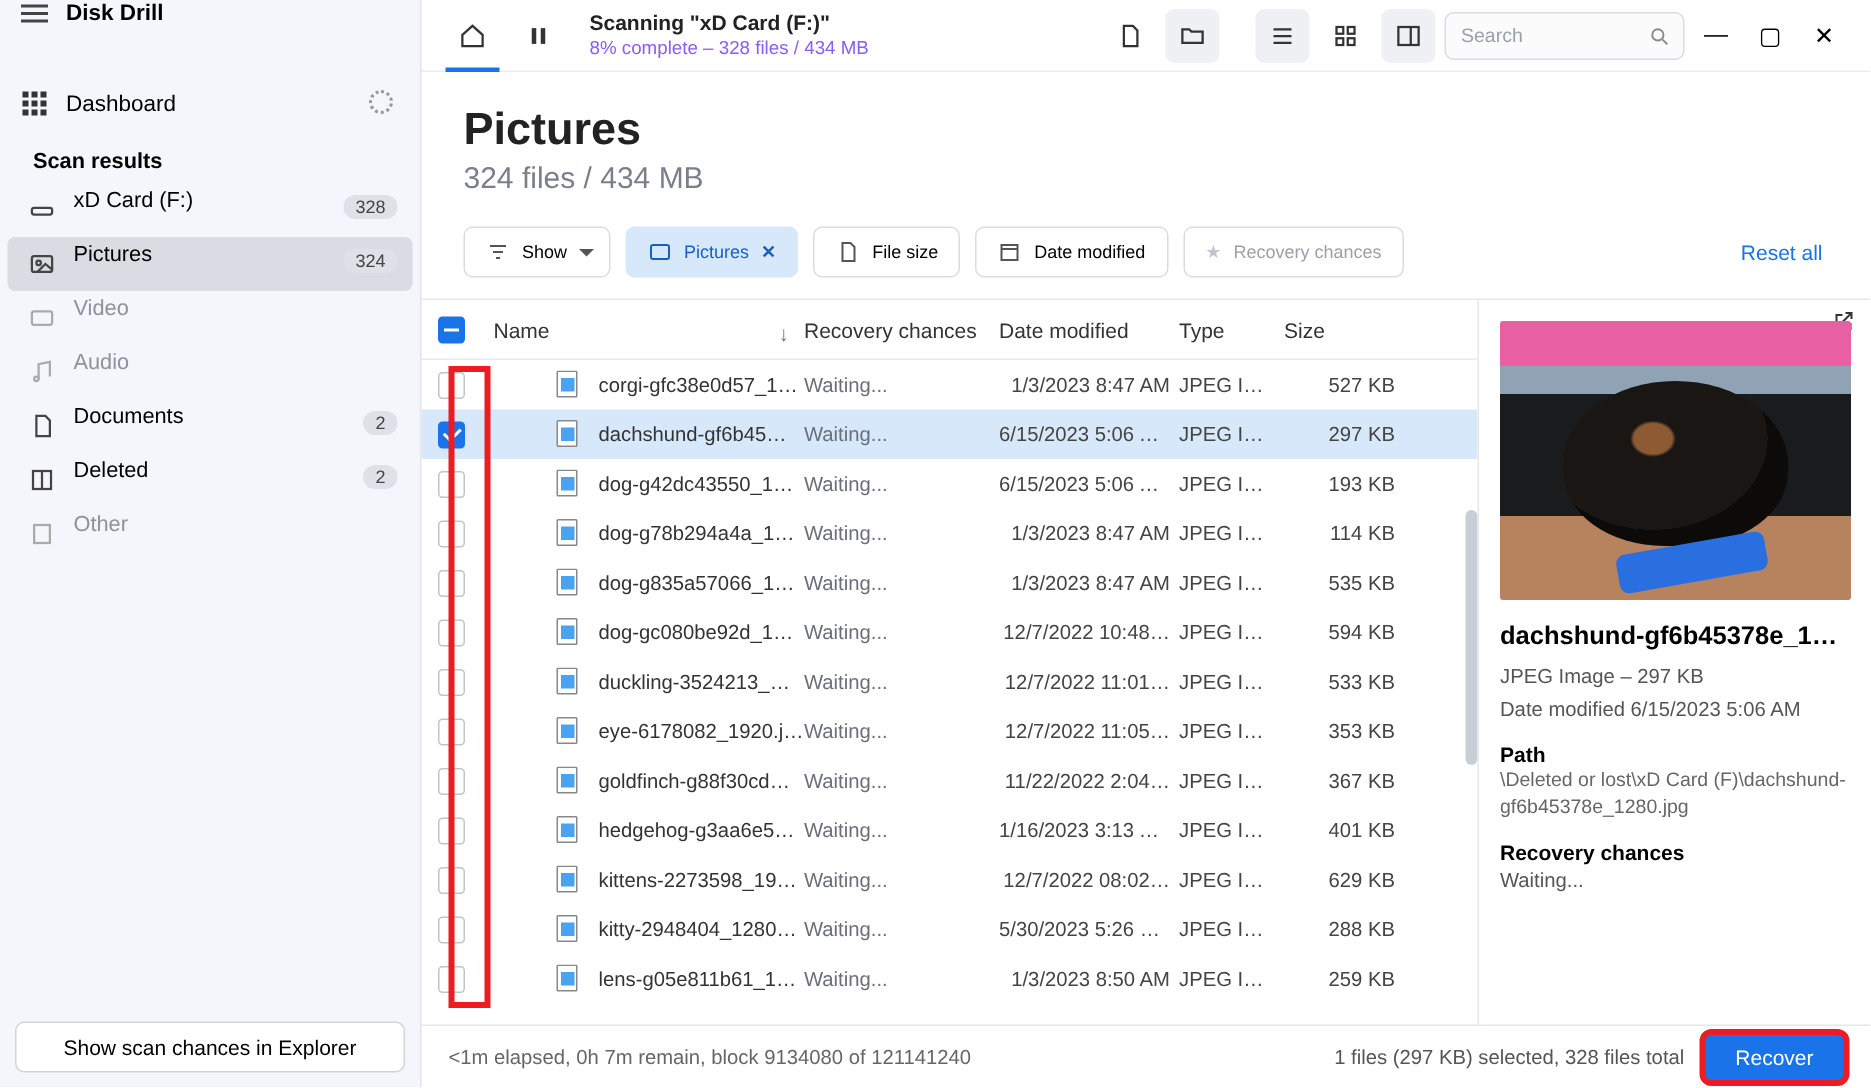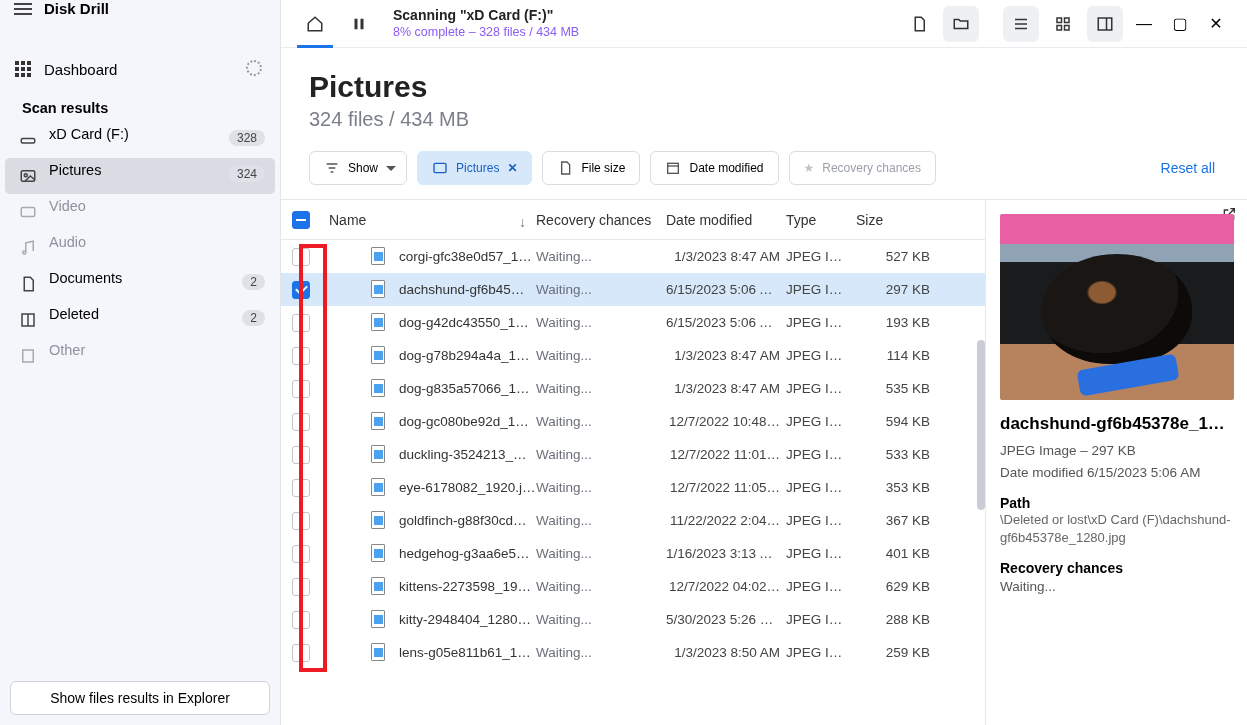--- a/index.html
+++ b/index.html
@@ -168,21 +168,21 @@
     <span class="badge">2</span>
   </div>
   <div class="side-item dim">
     <span class="ic"><svg viewBox="0 0 24 24" fill="none" stroke="#aaa" stroke-width="2">
           <rect x="5" y="4" width="14" height="16"></rect>
         </svg></span>
     <span>Other</span>
   </div>
 
   <div class="side-bottom">
-    <button class="explorer-btn">Show files results in Explorer</button>
+    <button class="explorer-btn">Show scan chances in Explorer</button>
   </div>
 </div>
 
 <div class="main">
   <div class="toolbar">
     <div class="tb-ic">
         <svg viewBox="0 0 24 24" fill="none" stroke="#333" stroke-width="2">
           <path d="M3 11l9-8 9 8v10H3z"></path>
         </svg>
       </div>
@@ -221,20 +221,27 @@
             <rect x="4" y="14" width="6" height="6"></rect>
             <rect x="14" y="14" width="6" height="6"></rect>
           </svg>
         </div>
       <div class="tb-ic bg">
           <svg viewBox="0 0 24 24" fill="none" stroke="#333" stroke-width="2">
             <rect x="3" y="4" width="18" height="16"></rect>
             <path d="M14 4v16"></path>
           </svg>
         </div>
+      <div class="search">
+        <span style="color:#9aa0ab">Search</span>
+        <svg viewBox="0 0 24 24" fill="none" stroke="#888" stroke-width="2">
+            <circle cx="10" cy="10" r="6"></circle>
+            <path d="M20 20l-5-5"></path>
+          </svg>
+      </div>
       <div class="wctrl">—</div>
       <div class="wctrl">▢</div>
       <div class="wctrl">✕</div>
     </div>
   </div>
 
   <div class="header">
     <h1>Pictures</h1>
     <div class="sub">324 files / 434 MB</div>
   </div>
@@ -440,21 +447,21 @@
             <div class="col-ck">
               <div class="ck "></div>
             </div>
             <div class="fname">
               <span class="ficon">
                 <div class="pg"></div>
               </span>
               <span>kittens-2273598_19…</span>
             </div>
             <div class="col-rec">Waiting...</div>
-            <div class="col-date">12/7/2022 04:02…</div>
+            <div class="col-date">12/7/2022 08:02…</div>
             <div class="col-type">JPEG Im…</div>
             <div class="col-size">629 KB</div>
           </div>
           <div class="row">
             <div class="col-ck">
               <div class="ck "></div>
             </div>
             <div class="fname">
               <span class="ficon">
                 <div class="pg"></div>
@@ -496,15 +503,20 @@
       <h3>dachshund-gf6b45378e_12…</h3>
       <div class="meta">JPEG Image – 297 KB</div>
       <div class="meta">Date modified 6/15/2023 5:06 AM</div>
       <div class="lbl">Path</div>
       <div class="path">\Deleted or lost\xD Card (F)\dachshund-gf6b45378e_1280.jpg</div>
       <div class="lbl">Recovery chances</div>
       <div class="meta">Waiting...</div>
     </div>
   </div>
 
+  <div class="footer">
+    <span>&lt;1m elapsed, 0h 7m remain, block 9134080 of 121141240</span>
+    <span class="sel-info">1 files (297 KB) selected, 328 files total</span>
+    <button class="recover">Recover</button>
+  </div>
 
   <div class="red-bar"></div>
 </div>
 
 </body></html>

